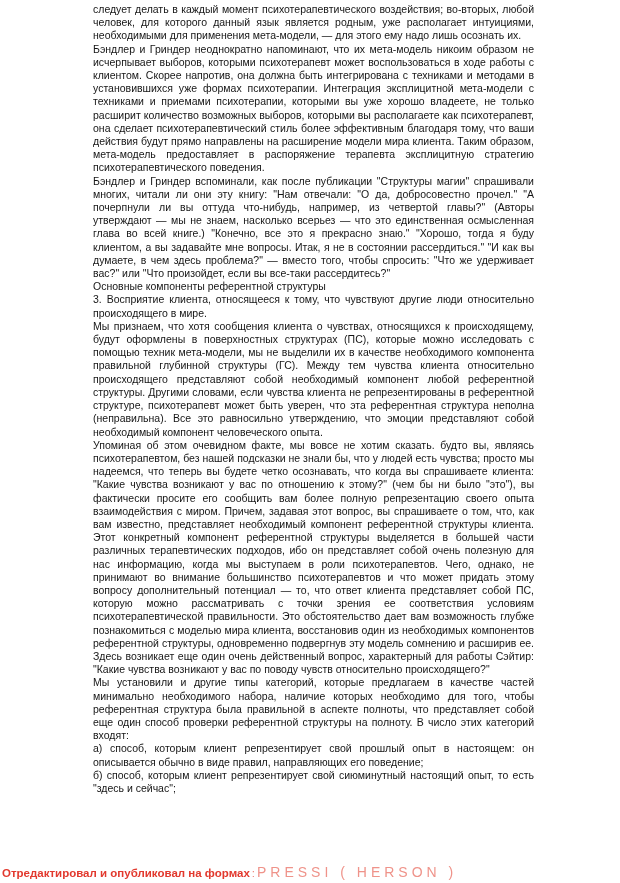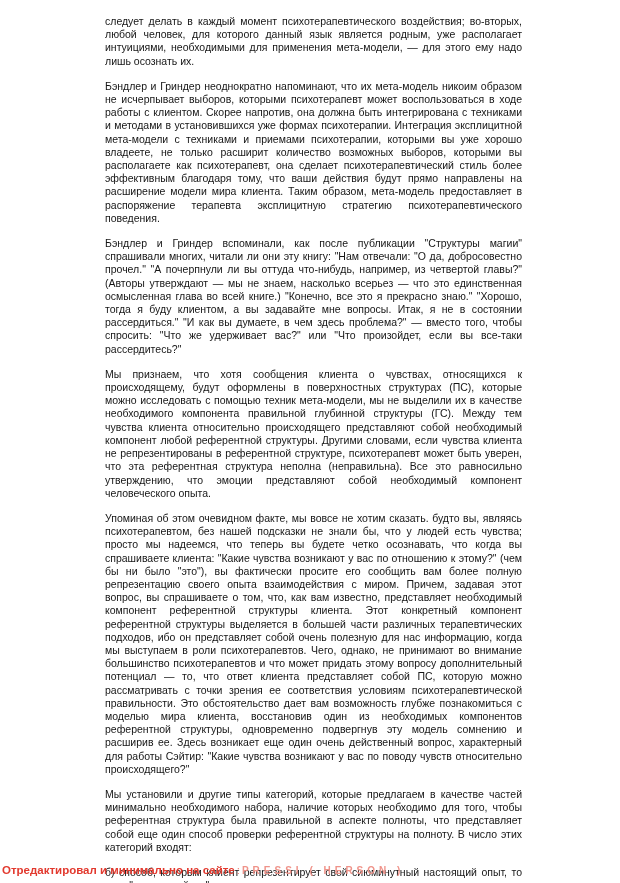--- a/index.html
+++ b/index.html
@@ -19,54 +19,57 @@
   .text-block {
     position: absolute;
     left: 93px;
     top: 3px;
     width: 441px;
     font-size: 10.5px;
     line-height: 13.2px;
     color: #151515;
     text-align: justify;
   }
-  .text-block p { margin: 12px; padding: 0; }
+  .text-block p { margin: 0; padding: 0; }
   .watermark {
     position: absolute;
     left: 2px;
     top: 864px;
     white-space: nowrap;
     font-size: 11.5px;
     font-weight: bold;
     color: #e2392e;
   }
   .watermark .sep {
     font-weight: normal;
     color: #ee8277;
     padding: 0 2px;
   }
   .watermark .site {
-    font-weight: bold;
+    font-weight: normal;
     color: #ef938a;
     letter-spacing: 4px;
-    font-size: 10px;
+    font-size: 14px;
   }
 </style>
 </head>
 <body>
 
 <div class="page">
 
   <div class="text-block" id="text-block">
       <p>следует делать в каждый момент психотерапевтического воздействия; во-вторых, любой человек, для которого данный язык является родным, уже располагает интуициями, необходимыми для применения мета-модели, — для этого ему надо лишь осознать их.</p>
       <p>Бэндлер и Гриндер неоднократно напоминают, что их мета-модель никоим образом не исчерпывает выборов, которыми психотерапевт может воспользоваться в ходе работы с клиентом. Скорее напротив, она должна быть интегрирована с техниками и методами в установившихся уже формах психотерапии. Интеграция эксплицитной мета-модели с техниками и приемами психотерапии, которыми вы уже хорошо владеете, не только расширит количество возможных выборов, которыми вы располагаете как психотерапевт, она сделает психотерапевтический стиль более эффективным благодаря тому, что ваши действия будут прямо направлены на расширение модели мира клиента. Таким образом, мета-модель предоставляет в распоряжение терапевта эксплицитную стратегию психотерапевтического поведения.</p>
       <p>Бэндлер и Гриндер вспоминали, как после публикации "Структуры магии" спрашивали многих, читали ли они эту книгу: "Нам отвечали: "О да, добросовестно прочел." "А почерпнули ли вы оттуда что-нибудь, например, из четвертой главы?" (Авторы утверждают — мы не знаем, насколько всерьез — что это единственная осмысленная глава во всей книге.) "Конечно, все это я прекрасно знаю." "Хорошо, тогда я буду клиентом, а вы задавайте мне вопросы. Итак, я не в состоянии рассердиться." "И как вы думаете, в чем здесь проблема?" — вместо того, чтобы спросить: "Что же удерживает вас?" или "Что произойдет, если вы все-таки рассердитесь?"</p>
+      <p>Основные компоненты референтной структуры</p>
+      <p>3. Восприятие клиента, относящееся к тому, что чувствуют другие люди относительно происходящего в мире.</p>
       <p>Мы признаем, что хотя сообщения клиента о чувствах, относящихся к происходящему, будут оформлены в поверхностных структурах (ПС), которые можно исследовать с помощью техник мета-модели, мы не выделили их в качестве необходимого компонента правильной глубинной структуры (ГС). Между тем чувства клиента относительно происходящего представляют собой необходимый компонент любой референтной структуры. Другими словами, если чувства клиента не репрезентированы в референтной структуре, психотерапевт может быть уверен, что эта референтная структура неполна (неправильна). Все это равносильно утверждению, что эмоции представляют собой необходимый компонент человеческого опыта.</p>
       <p>Упоминая об этом очевидном факте, мы вовсе не хотим сказать. будто вы, являясь психотерапевтом, без нашей подсказки не знали бы, что у людей есть чувства; просто мы надеемся, что теперь вы будете четко осознавать, что когда вы спрашиваете клиента: "Какие чувства возникают у вас по отношению к этому?" (чем бы ни было "это"), вы фактически просите его сообщить вам более полную репрезентацию своего опыта взаимодействия с миром. Причем, задавая этот вопрос, вы спрашиваете о том, что, как вам известно, представляет необходимый компонент референтной структуры клиента. Этот конкретный компонент референтной структуры выделяется в большей части различных терапевтических подходов, ибо он представляет собой очень полезную для нас информацию, когда мы выступаем в роли психотерапевтов. Чего, однако, не принимают во внимание большинство психотерапевтов и что может придать этому вопросу дополнительный потенциал — то, что ответ клиента представляет собой ПС, которую можно рассматривать с точки зрения ее соответствия условиям психотерапевтической правильности. Это обстоятельство дает вам возможность глубже познакомиться с моделью мира клиента, восстановив один из необходимых компонентов референтной структуры, одновременно подвергнув эту модель сомнению и расширив ее. Здесь возникает еще один очень действенный вопрос, характерный для работы Сэйтир: "Какие чувства возникают у вас по поводу чувств относительно происходящего?"</p>
       <p>Мы установили и другие типы категорий, которые предлагаем в качестве частей минимально необходимого набора, наличие которых необходимо для того, чтобы референтная структура была правильной в аспекте полноты, что представляет собой еще один способ проверки референтной структуры на полноту. В число этих категорий входят:</p>
+      <p>а) способ, которым клиент репрезентирует свой прошлый опыт в настоящем: он описывается обычно в виде правил, направляющих его поведение;</p>
       <p>б) способ, которым клиент репрезентирует свой сиюминутный настоящий опыт, то есть "здесь и сейчас";</p>
     </div>
 
   <div class="watermark">
-    <span>Отредактировал и минимально на сайте</span><span class="sep">:</span><span class="site">PRESSI ( HERSON )</span>
+    <span>Отредактировал и опубликовал на формах</span><span class="sep">:</span><span class="site">PRESSI ( HERSON )</span>
   </div>
 
 </div>
 
 </body></html>

